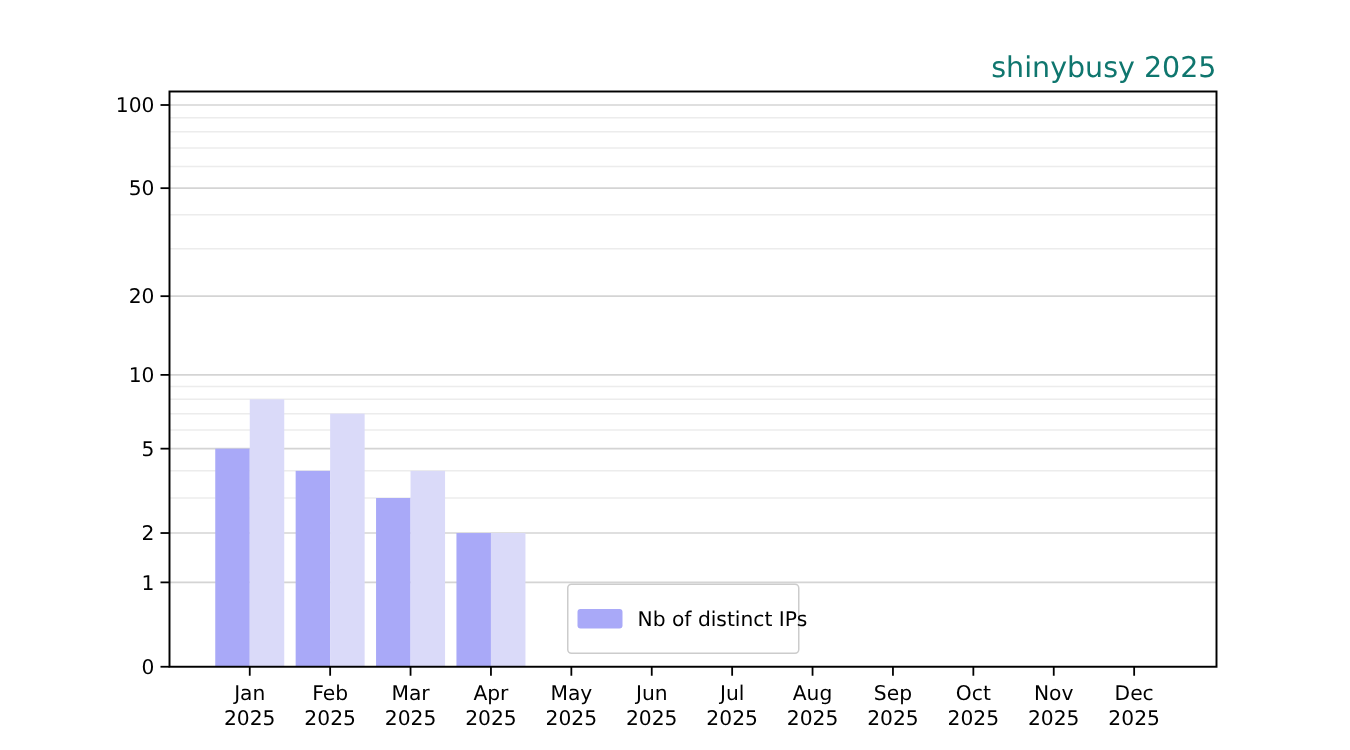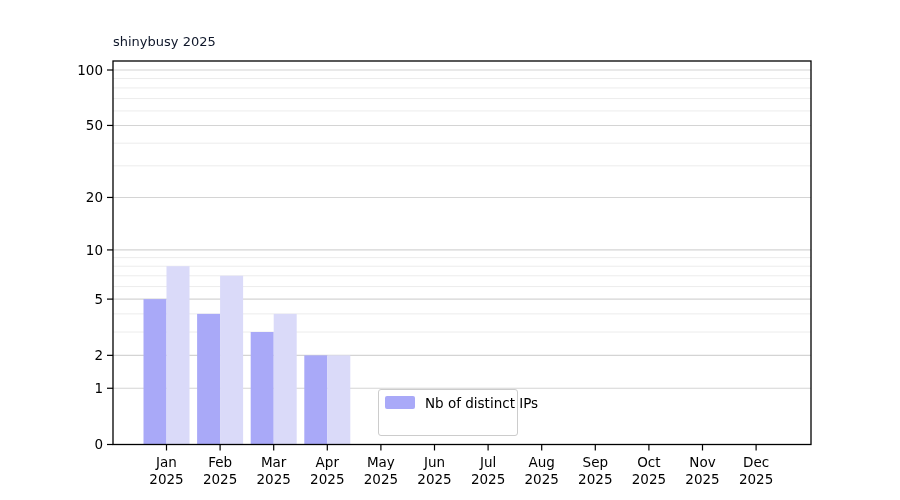--- a/index.html
+++ b/index.html
@@ -17,41 +17,41 @@
   .chart-wrap {
     position: absolute;
     left: 0; top: 0;
     width: 900px; height: 500px;
   }
   .chart-title {
     position: absolute;
     left: 113px;
     top: 34px;
     width: 698px;
-    text-align: left;
-    font-size: 13px;
-    color: #0f172a;
+    text-align: right;
+    font-size: 19px;
+    color: #0f766e;
     white-space: nowrap;
   }
   svg.plot {
     position: absolute;
     left: 0; top: 0;
   }
   .legend {
     position: absolute;
     left: 378px;
     top: 389px;
-    width: 140px;
+    width: 155px;
     height: 47px;
     box-sizing: border-box;
     background: #ffffff;
     border: 1px solid #cccccc;
     border-radius: 3px;
     display: flex;
-    flex-direction: row;
+    flex-direction: column;
     justify-content: space-around;
     padding: 3px 8px 3px 6px;
   }
   .legend-row {
     display: flex;
     align-items: center;
     height: 19px;
   }
   .legend-swatch {
     width: 30px;

